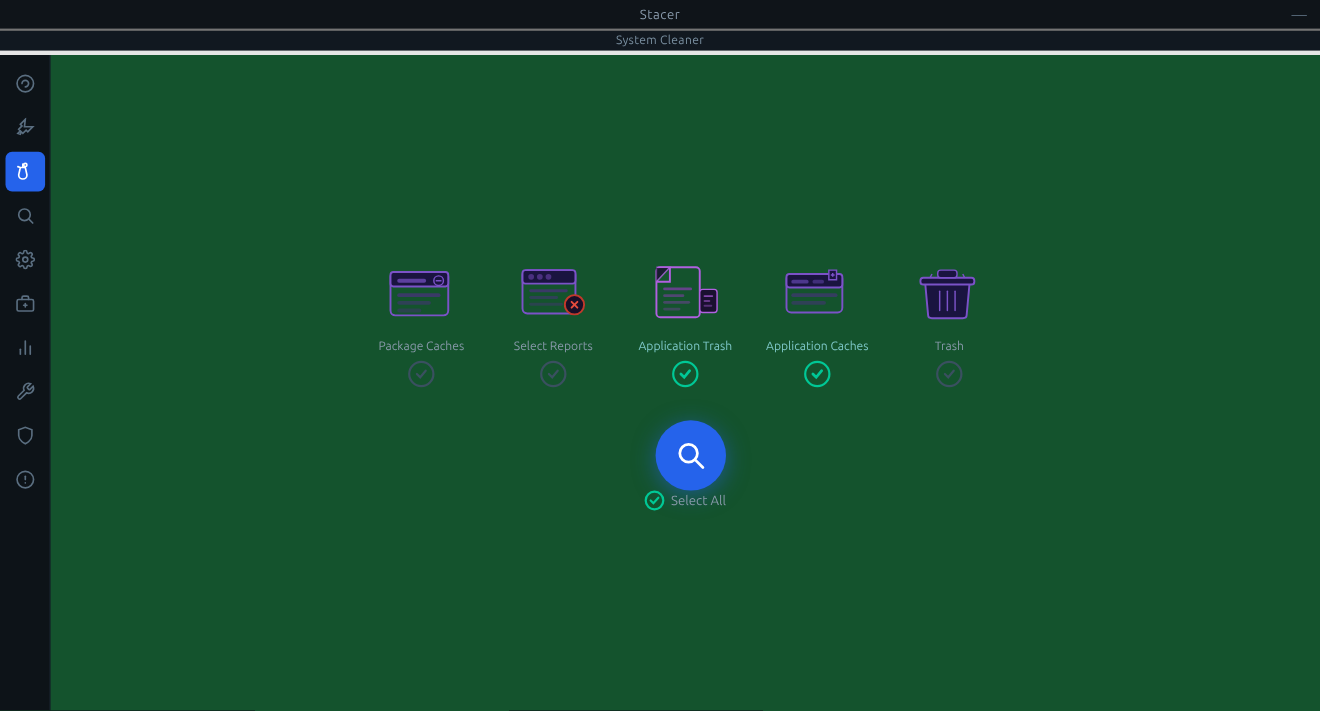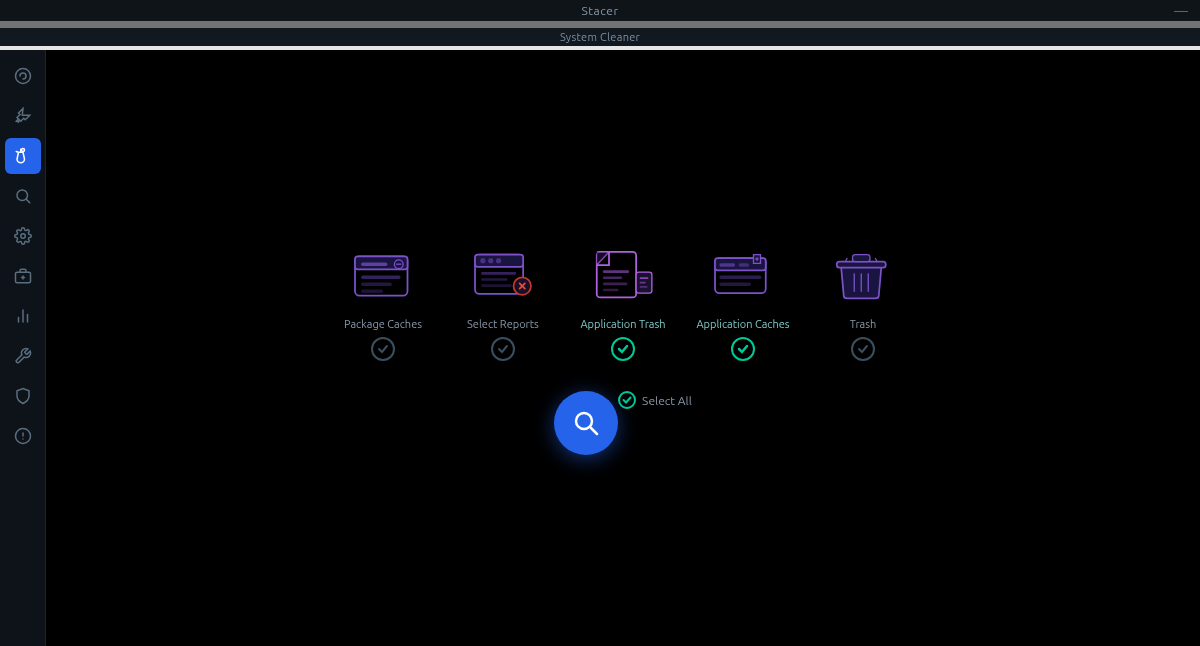--- a/index.html
+++ b/index.html
@@ -10,21 +10,21 @@
       font-family: 'Segoe UI', Ubuntu, sans-serif;
       overflow: hidden;
       display: flex;
       flex-direction: column;
     }
 
     
     .titlebar {
       width: 100%;
       background: #0f1419;
-      border-bottom: 7px solid #737373;
+      border-bottom: 2px solid #737373;
       display: flex;
       align-items: center;
       justify-content: center;
       height: 28px;
       position: relative;
       flex-shrink: 0;
     }
     .titlebar-title {
       font-size: 12px;
       color: #8899aa;
@@ -87,21 +87,21 @@
       transition: background 0.15s;
     }
     .sidebar-item.active {
       background: #2563eb;
       color: #ffffff;
     }
 
     
     .content {
       flex: 1;
-      background: #000000;
+      background: #14532d;
       display: flex;
       flex-direction: column;
       align-items: center;
       justify-content: center;
       gap: 0;
     }
 
     
     .cleaner-items {
       display: flex;
@@ -153,22 +153,22 @@
     }
 
     .check-circle.active {
       border-color: #00c896;
       color: #00c896;
     }
 
     
     .search-button-wrapper {
       display: flex;
-      flex-direction: row;
-      align-items: flex-start;
+      flex-direction: column;
+      align-items: flex-end;
       margin-top: 10px;
     }
 
     .search-btn {
       width: 64px;
       height: 64px;
       border-radius: 50%;
       background: #2563eb;
       border: none;
       cursor: pointer;

